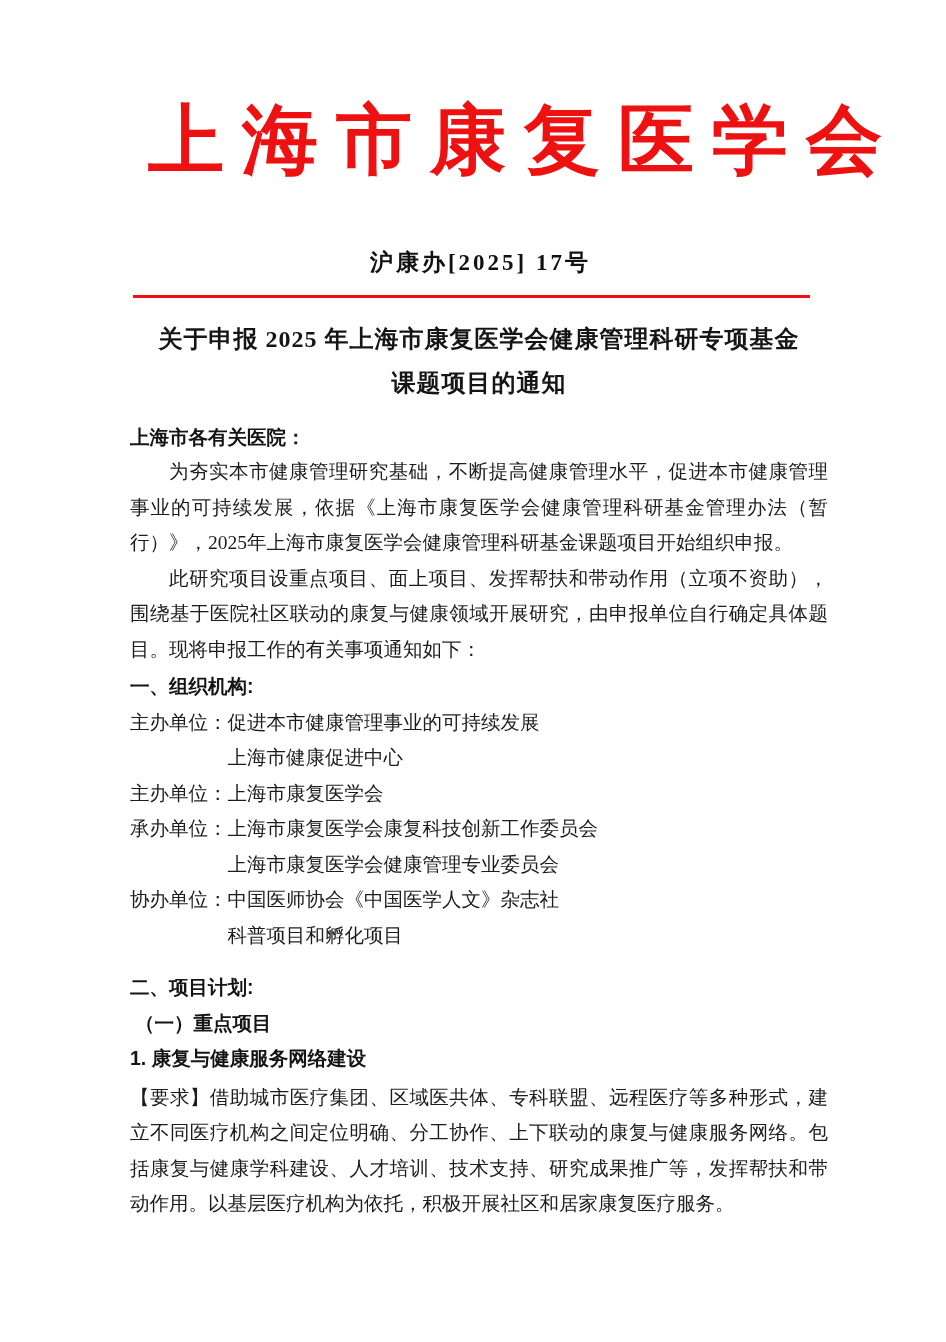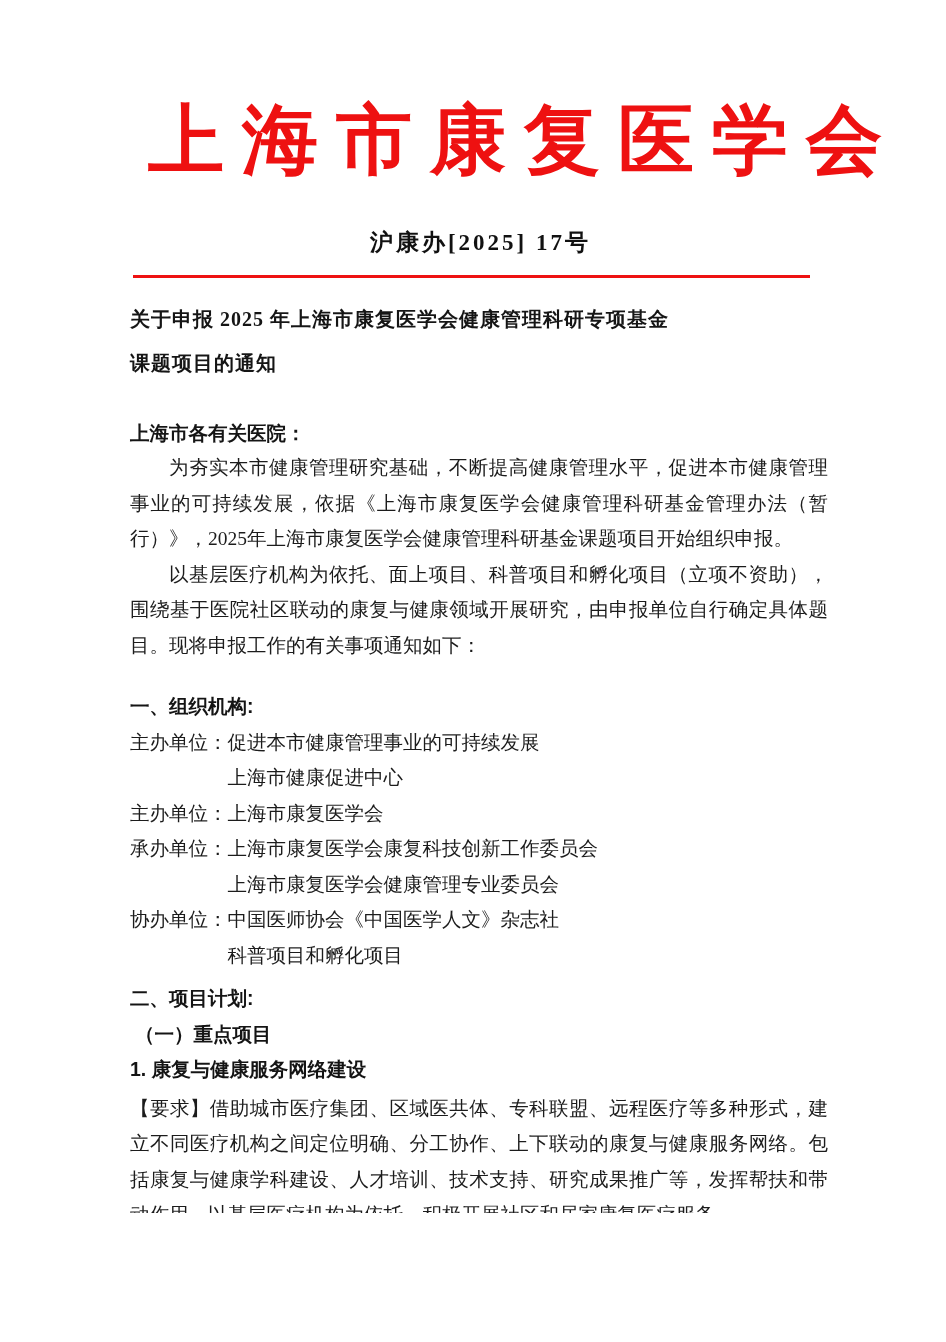--- a/index.html
+++ b/index.html
@@ -23,68 +23,69 @@
     font-size: 76px;
     font-weight: bold;
     color: #ee1111;
     text-align: center;
     letter-spacing: 18px;
     text-indent: 18px;
     white-space: nowrap;
     font-family: "Liberation Serif", "DejaVu Serif", serif;
   }
   .doc-no {
-    margin-top: 38px;
+    margin-top: 58px;
     line-height: 30px;
     font-size: 23px;
     font-weight: bold;
     text-align: center;
     letter-spacing: 3px;
     text-indent: 3px;
     color: #111111;
   }
   .red-rule {
     margin-top: 17px;
     margin-left: 3px;
     width: 677px;
     height: 3px;
     background: #ee1111;
   }
   .notice-title {
     margin-top: 19px;
-    font-size: 20px;
+    font-size: 24px;
     font-weight: bold;
     line-height: 44px;
+    text-align: center;
     letter-spacing: 1px;
     color: #151515;
   }
   .addressee {
-    margin-top: 33px;
+    margin-top: 17px;
     font-size: 19.5px;
     font-weight: bold;
     line-height: 32px;
     color: #151515;
   }
   .body-text { font-size: 19.5px; line-height: 35.5px; }
   .para {
     font-size: 19.5px;
     line-height: 35.5px;
     text-align: justify;
     text-indent: 2em;
     color: #1c1c1c;
   }
   .sec-heading {
     font-family: "Liberation Sans", "DejaVu Sans", sans-serif;
     font-size: 19.5px;
     font-weight: bold;
     line-height: 35.5px;
     color: #141414;
   }
-  .sec1-heading { margin-top: 26px; }
-  .sec2-heading { margin-top: 8px; }
+  .sec1-heading { margin-top: 2px; }
+  .sec2-heading { margin-top: 17px; }
   .sub-heading  { padding-left: 5px; }
   .unit-row { display: flex; font-size: 19.5px; line-height: 35.5px; }
   .unit-label { flex: 0 0 97px; white-space: nowrap; }
   .unit-lines { flex: 1 1 auto; }
   .req-para {
     margin-top: 3px;
     font-size: 19.5px;
     line-height: 35.5px;
     text-align: justify;
     color: #1c1c1c;
@@ -104,21 +105,21 @@
 
     <div class="notice-title">
       <div>关于申报 2025 年上海市康复医学会健康管理科研专项基金</div>
       <div>课题项目的通知</div>
     </div>
 
     <div class="addressee">上海市各有关医院：</div>
 
     <div class="body-text">
       <p class="para">为夯实本市健康管理研究基础，不断提高健康管理水平，促进本市健康管理事业的可持续发展，依据《上海市康复医学会健康管理科研基金管理办法（暂行）》，2025年上海市康复医学会健康管理科研基金课题项目开始组织申报。</p>
-      <p class="para">以基层医疗机构为依托、面上项目、科普项目和孵化项目（立项不资助），围绕基于医院社区联动的康复与健康领域开展研究，由申报单位自行确定具体题目。现将申报工作的有关事项通知如下：</p>
+      <p class="para">此研究项目设重点项目、面上项目、发挥帮扶和带动作用（立项不资助），围绕基于医院社区联动的康复与健康领域开展研究，由申报单位自行确定具体题目。现将申报工作的有关事项通知如下：</p>
 
       <div class="sec-heading sec1-heading">一、组织机构:</div>
 
       <div class="unit-row">
         <span class="unit-label">主办单位：</span>
         <div class="unit-lines">
           <div>促进本市健康管理事业的可持续发展</div>
           <div>上海市健康促进中心</div>
         </div>
       </div>

